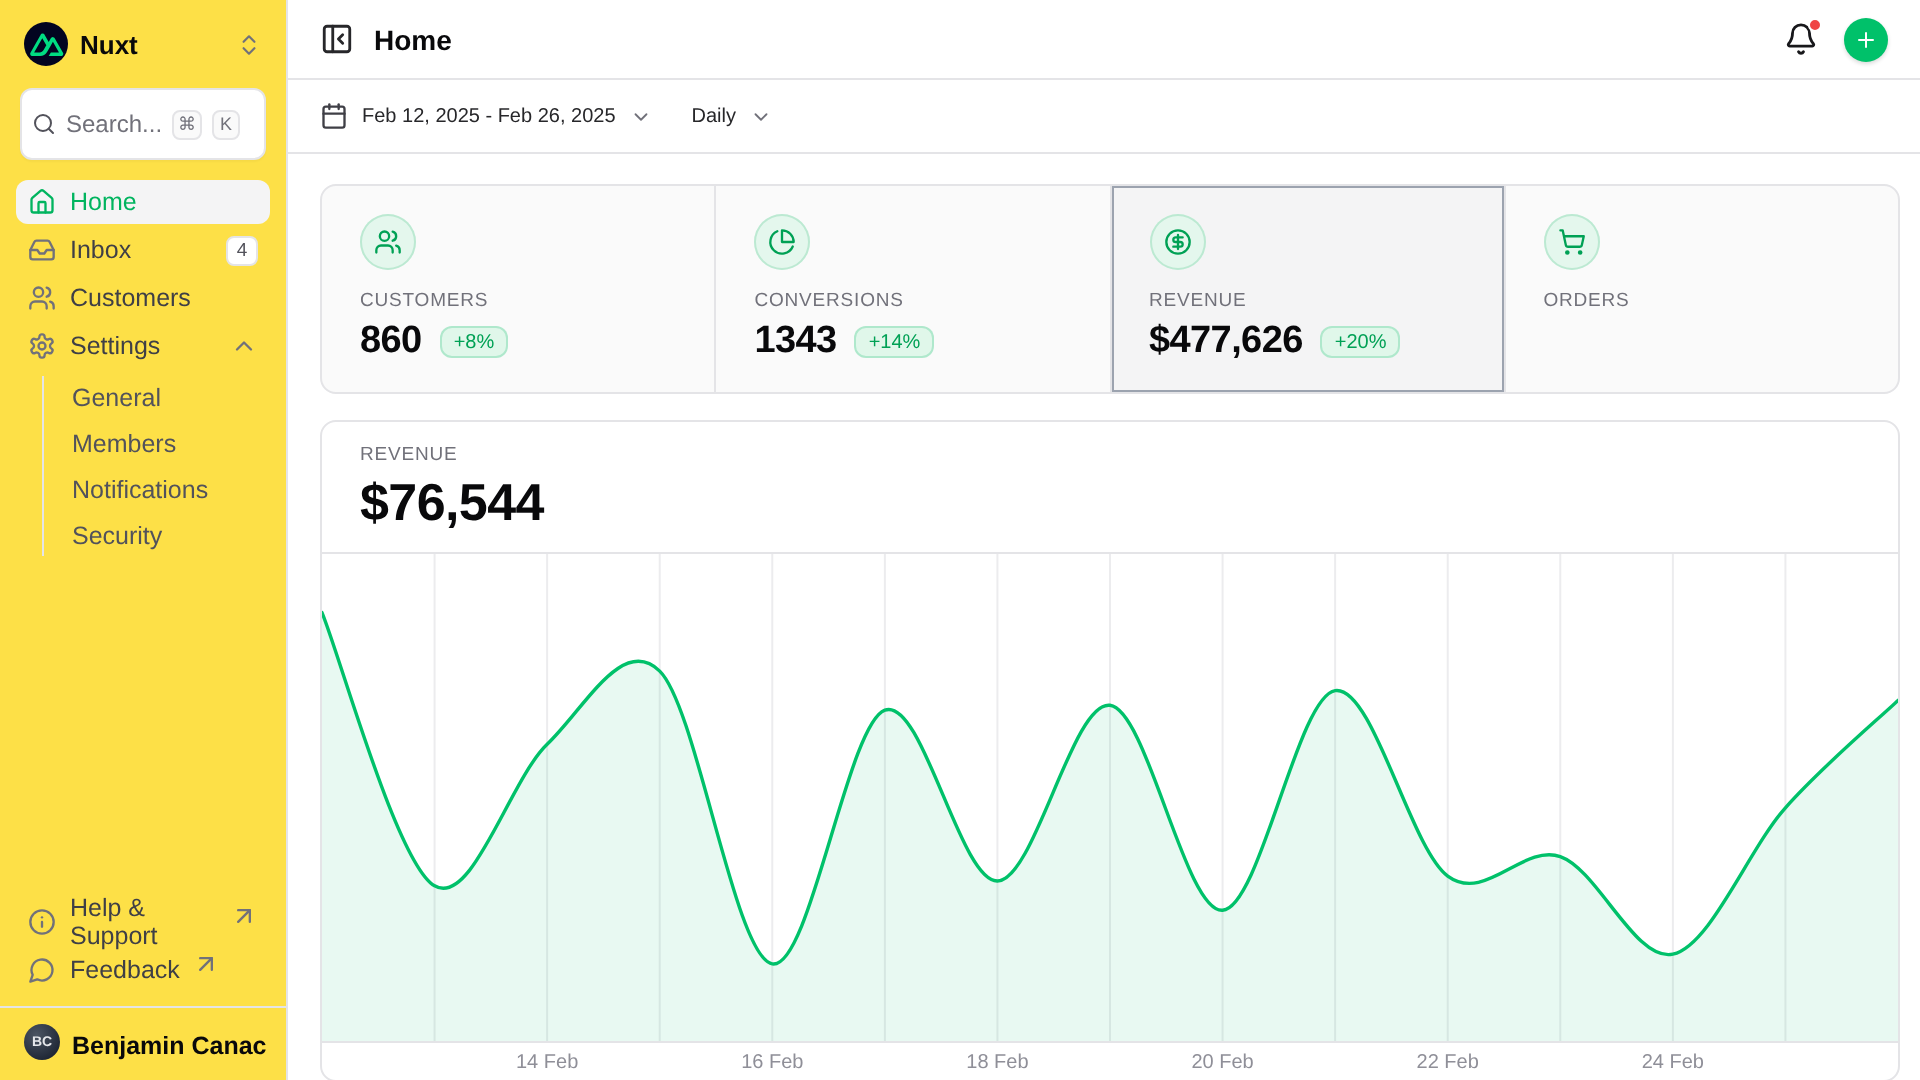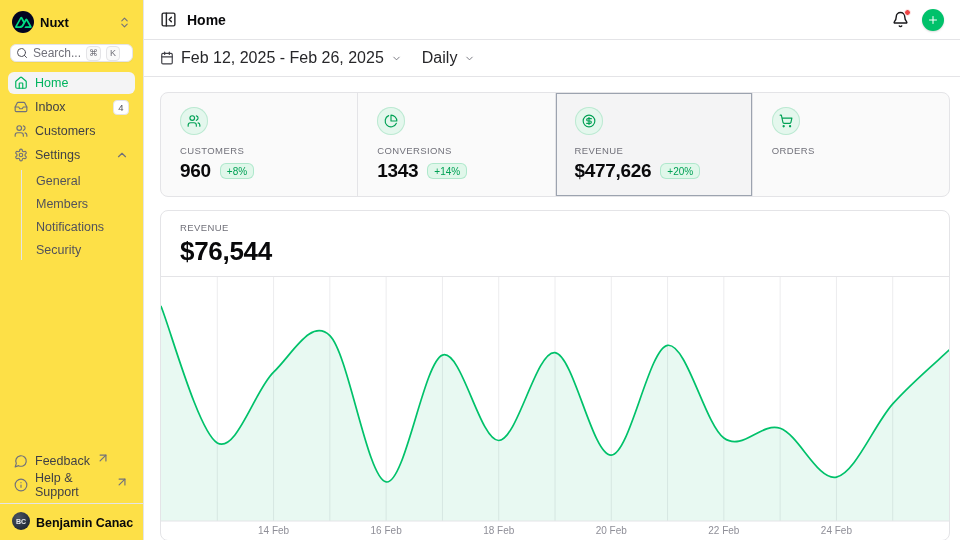--- a/index.html
+++ b/index.html
@@ -9,21 +9,21 @@
 
   
   .sidebar { width:144px; flex:0 0 144px; border-right:1px solid #e4e4e7;
     display:flex; flex-direction:column; padding:9px 8px 6px; background:#fde047; }
   .logo-row { display:flex; align-items:center; gap:6px; padding:2px 4px; height:26px; border-radius:6px; }
   .logo-badge { width:22px; height:22px; border-radius:50%; background:#020420;
     display:flex; align-items:center; justify-content:center; flex:0 0 22px; }
   .ws-name { font-size:13px; font-weight:700; color:#09090b; }
   .selector-icon { margin-left:auto; color:#71717a; width:13px; height:13px; }
 
-  .search-box { margin:9px 2px 0; height:18px; border:1px solid #e4e4e7; border-radius:6px;
+  .search-box { margin:9px 2px 0; height:36px; border:1px solid #e4e4e7; border-radius:6px;
     display:flex; align-items:center; gap:5px; padding:0 5px; color:#71717a; font-size:12px;
     background:#fff; box-shadow:0 1px 1px rgba(0,0,0,0.03); }
   .search-box .icon { width:12px; height:12px; color:#52525b; flex:0 0 12px; }
   .kbd { min-width:14px; height:15px; padding:0 2px; border:1px solid #e4e4e7; border-radius:4px;
     background:#fafafa; font-size:9px; color:#71717a; display:flex; align-items:center; justify-content:center; }
   .kbd:first-of-type { margin-left:auto; }
 
   .nav { margin-top:10px; display:flex; flex-direction:column; gap:2px; }
   .nav-item { height:22px; border-radius:6px; display:flex; align-items:center; gap:7px;
     padding:0 6px; color:#3f3f46; font-size:12.5px; font-weight:500; cursor:pointer; }
@@ -58,21 +58,21 @@
   .bell-wrap { position:relative; width:17px; height:17px; color:#18181b; cursor:pointer; }
   .notif-dot { position:absolute; top:-2px; right:-2px; width:7px; height:7px; border-radius:50%;
     background:#ef4444; border:1px solid #fff; }
   .add-btn { width:22px; height:22px; border-radius:50%; background:#00c16a; border:none;
     display:flex; align-items:center; justify-content:center; color:#fff; cursor:pointer;
     box-shadow:0 1px 2px rgba(0,0,0,0.15); }
   .add-btn .icon { width:12px; height:12px; }
 
   .toolbar { height:37px; border-bottom:1px solid #e4e4e7; display:flex; align-items:center;
     padding:0 16px; gap:20px; flex:0 0 37px; }
-  .tool-btn { display:flex; align-items:center; gap:7px; font-size:16px; font-weight:500;
+  .tool-btn { display:flex; align-items:center; gap:7px; font-size:10px; font-weight:500;
     color:#27272a; background:none; border:none; cursor:pointer; font-family:inherit; }
   .tool-btn .lead-icon { width:14px; height:14px; color:#3f3f46; }
   .tool-btn .chev-down { width:11px; height:11px; color:#71717a; }
 
   .content { padding:15px 10px 0 16px; }
 
   .stats { display:flex; border:1px solid #e4e4e7; border-radius:8px; height:105px;
     overflow:hidden; background:#fafafa; }
   .stat { flex:1 1 0; padding:14px 19px; border-right:1px solid #e4e4e7; cursor:pointer; }
   .stat:last-child { border-right:none; }
@@ -179,40 +179,40 @@
           <div class="sub-item">Members</div>
           <div class="sub-item">Notifications</div>
           <div class="sub-item">Security</div>
         </div>
       </nav>
 
     <div class="sidebar-footer" id="sidebar-footer">
         <div class="nav-item">
           <span class="icon">
             <svg viewBox="0 0 24 24" fill="none" stroke="currentColor" stroke-width="2" stroke-linecap="round" stroke-linejoin="round">
-              <path d="M7.9 20A9 9 0 1 0 4 16.1L2 22z"></path>
-            </svg>
-          </span>
-          <span>Feedback</span>
-          <span class="icon ext-arrow">
-            <svg viewBox="0 0 24 24" fill="none" stroke="currentColor" stroke-width="2" stroke-linecap="round" stroke-linejoin="round">
-              <path d="M7 7h10v10"></path>
-              <path d="M7 17 17 7"></path>
-            </svg>
-          </span>
-        </div>
-        <div class="nav-item">
-          <span class="icon">
-            <svg viewBox="0 0 24 24" fill="none" stroke="currentColor" stroke-width="2" stroke-linecap="round" stroke-linejoin="round">
               <circle cx="12" cy="12" r="10"></circle>
               <path d="M12 16v-4"></path>
               <path d="M12 8h.01"></path>
             </svg>
           </span>
           <span>Help &amp; Support</span>
+          <span class="icon ext-arrow">
+            <svg viewBox="0 0 24 24" fill="none" stroke="currentColor" stroke-width="2" stroke-linecap="round" stroke-linejoin="round">
+              <path d="M7 7h10v10"></path>
+              <path d="M7 17 17 7"></path>
+            </svg>
+          </span>
+        </div>
+        <div class="nav-item">
+          <span class="icon">
+            <svg viewBox="0 0 24 24" fill="none" stroke="currentColor" stroke-width="2" stroke-linecap="round" stroke-linejoin="round">
+              <path d="M7.9 20A9 9 0 1 0 4 16.1L2 22z"></path>
+            </svg>
+          </span>
+          <span>Feedback</span>
           <span class="icon ext-arrow">
             <svg viewBox="0 0 24 24" fill="none" stroke="currentColor" stroke-width="2" stroke-linecap="round" stroke-linejoin="round">
               <path d="M7 7h10v10"></path>
               <path d="M7 17 17 7"></path>
             </svg>
           </span>
         </div>
       </div>
     <div class="sidebar-divider"></div>
     <div class="user-row">
@@ -293,21 +293,21 @@
                 <svg viewBox="0 0 24 24" fill="none" stroke="currentColor" stroke-width="2" stroke-linecap="round" stroke-linejoin="round">
                   <path d="M16 21v-2a4 4 0 0 0-4-4H6a4 4 0 0 0-4 4v2"></path>
                   <circle cx="9" cy="7" r="4"></circle>
                   <path d="M22 21v-2a4 4 0 0 0-3-3.87"></path>
                   <path d="M16 3.13a4 4 0 0 1 0 7.75"></path>
                 </svg>
               </span>
             </div>
             <div class="stat-label">CUSTOMERS</div>
             <div class="stat-value-row">
-              <span class="stat-value">960</span>
+              <span class="stat-value">860</span>
               <span class="delta-badge">+8%</span>
             </div>
           </div>
           <div class="stat">
             <div class="icon-circle">
               <span class="icon">
                 <svg viewBox="0 0 24 24" fill="none" stroke="currentColor" stroke-width="2" stroke-linecap="round" stroke-linejoin="round">
                   <path d="M21.21 15.89A10 10 0 1 1 8 2.83"></path>
                   <path d="M22 12A10 10 0 0 0 12 2v10z"></path>
                 </svg>

